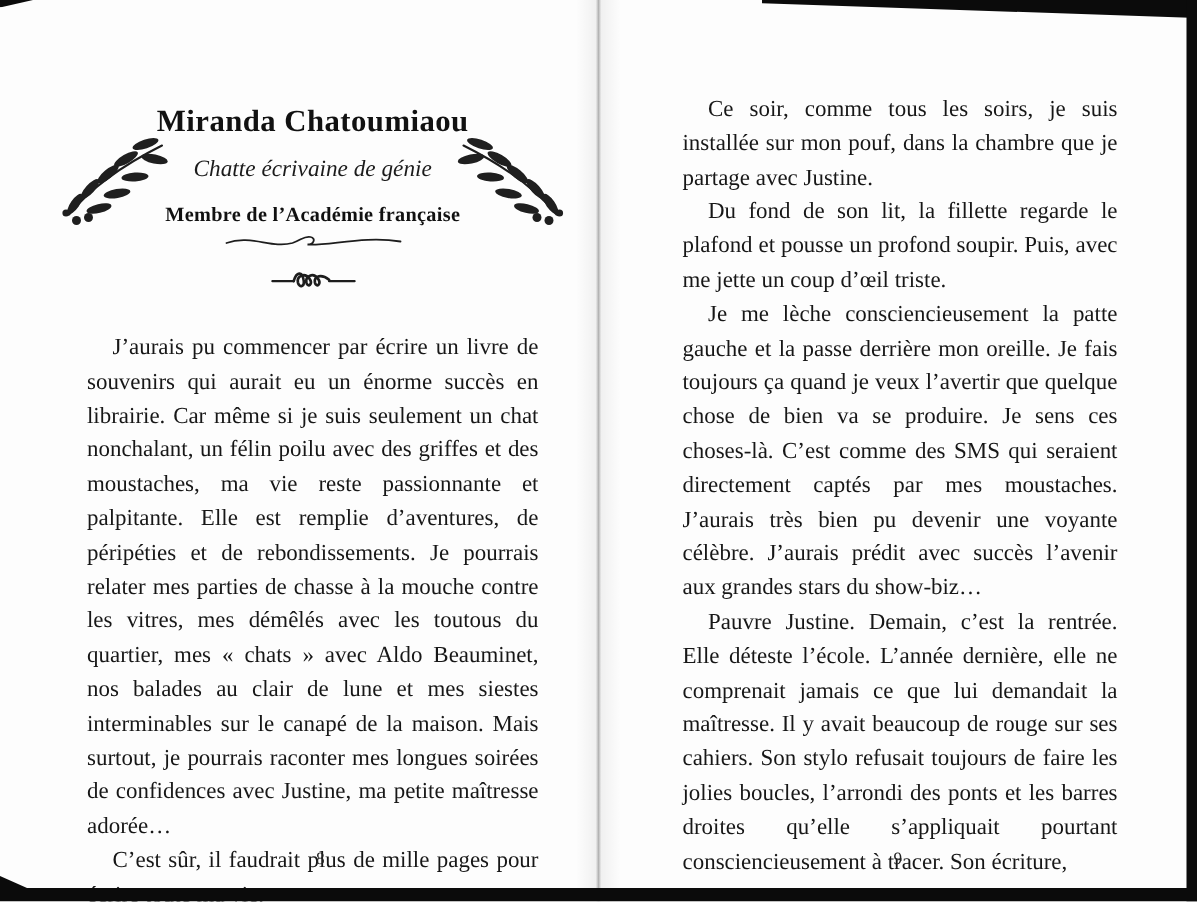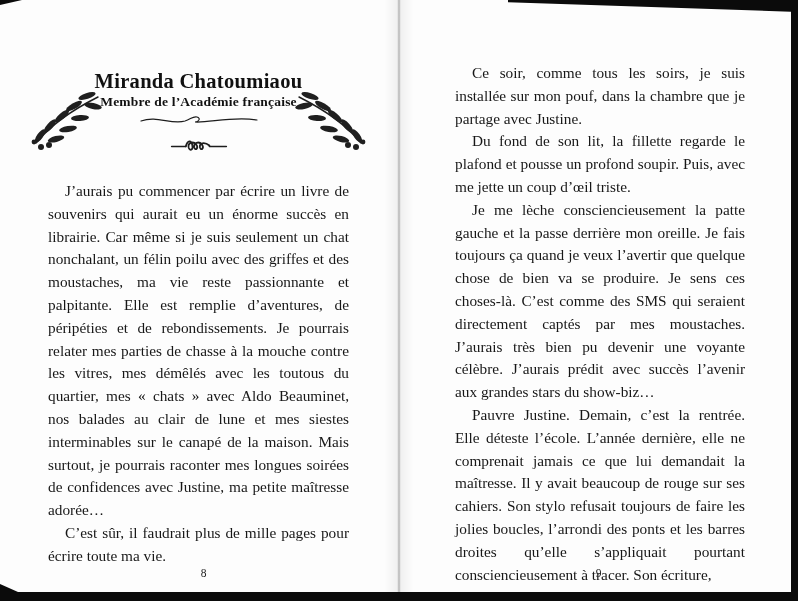--- a/index.html
+++ b/index.html
@@ -13,21 +13,21 @@
   }
   .spread {
     position: relative;
     width: 798px; height: 601px;
     background: #fdfdfd;
   }
   .page {
     position: absolute; top: 0;
     width: 399px; height: 601px;
   }
-  .page-left  { left: 4px;   padding: 0 54px 0 44px; }
+  .page-left  { left: 14px;   padding: 0 54px 0 44px; }
   .page-right { left: 399px; padding: 0 53px 12px 56px; border-radius: 26px; }
 
   
   .chapter-header {
     position: relative;
     margin-top: 70px;
     text-align: center;
   }
   .book-title {
     margin: 0;
@@ -36,21 +36,21 @@
     letter-spacing: 0.3px;
     color: #111;
   }
   .book-subtitle {
     margin-top: 11px;
     font-style: italic;
     font-size: 15.5px;
     color: #1b1b1b;
   }
   .affiliation {
-    margin-top: 1px;
+    margin-top: 13px;
     font-weight: 700;
     font-size: 13.5px;
     letter-spacing: 0.2px;
     color: #111;
   }
   .flourish { display: block; margin: 3px auto 0; }
   .divider  { display: block; margin: 10px auto 0; }
   .branch {
     position: absolute;
     top: 20px;
@@ -144,20 +144,21 @@
         <ellipse class="leaf" cx="20" cy="35" rx="8.5" ry="3" transform="rotate(-48 20 35)"></ellipse>
         <ellipse class="leaf" cx="26" cy="48" rx="8.5" ry="3" transform="rotate(-14 26 48)"></ellipse>
         <ellipse class="leaf" cx="10" cy="45" rx="8" ry="3" transform="rotate(-55 10 45)"></ellipse>
         <circle class="leaf" cx="11" cy="56" r="3"></circle>
         <circle class="leaf" cx="19" cy="54" r="3"></circle>
         <circle class="leaf" cx="4" cy="51" r="2.4"></circle>
       </svg>
 
       <h1 class="book-title">Miranda Chatoumiaou</h1>
 
+      <div class="book-subtitle">Chatte écrivaine de génie</div>
 
       <div class="affiliation">Membre de l’Académie française</div>
 
       <svg class="flourish" viewBox="0 0 120 14" width="120" height="14" aria-hidden="true">
         <path class="ink" stroke-width="1.2" d="M2,8 C18,2 32,12 46,8 C52,6 54,3 58,4 C62,5 60,9 56,9 C70,10 94,3 118,7"></path>
       </svg>
 
       <svg class="divider" viewBox="0 0 60 18" width="58" height="17" aria-hidden="true">
         <path class="ink" stroke-width="1.6" d="M1,10 H16"></path>
         <path class="ink" stroke-width="1.9" d="M16,10 C18,3 22,3 23,9 C24,14 20,15 19,11 C18,6 24,4 27,8 C30,12 26,15 25,11 C24,6 30,4 33,8 C36,12 32,15 31,11 C30,6 36,5 41,9"></path>

